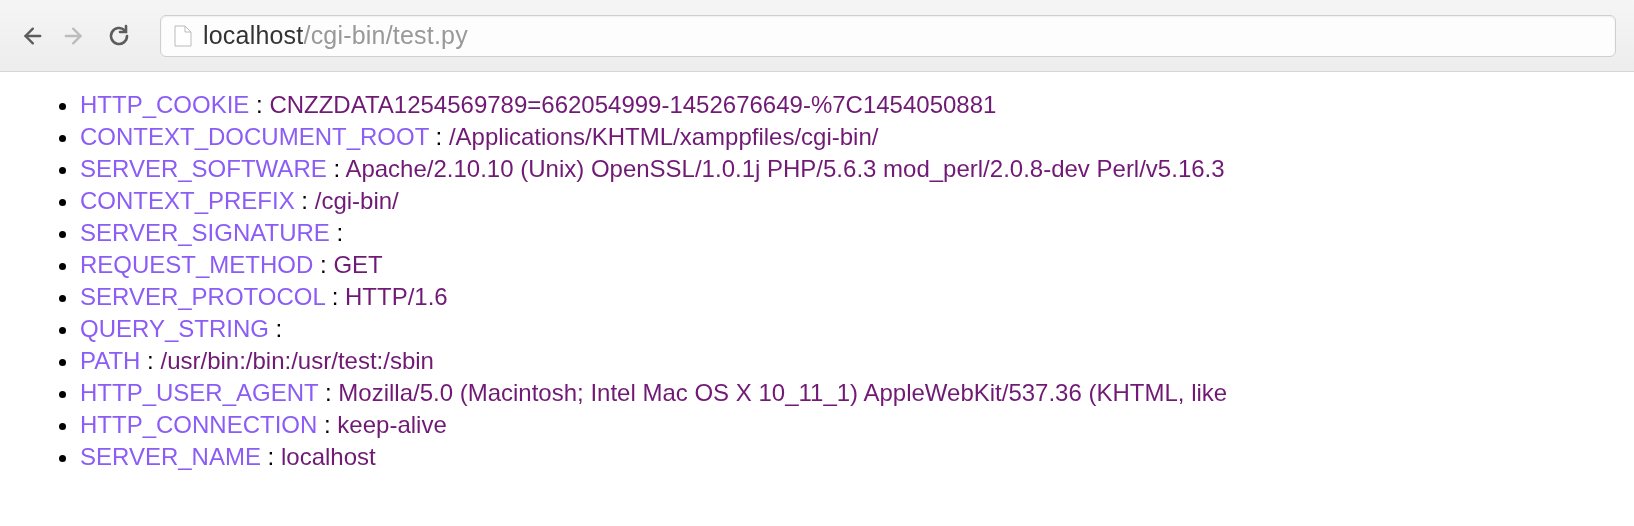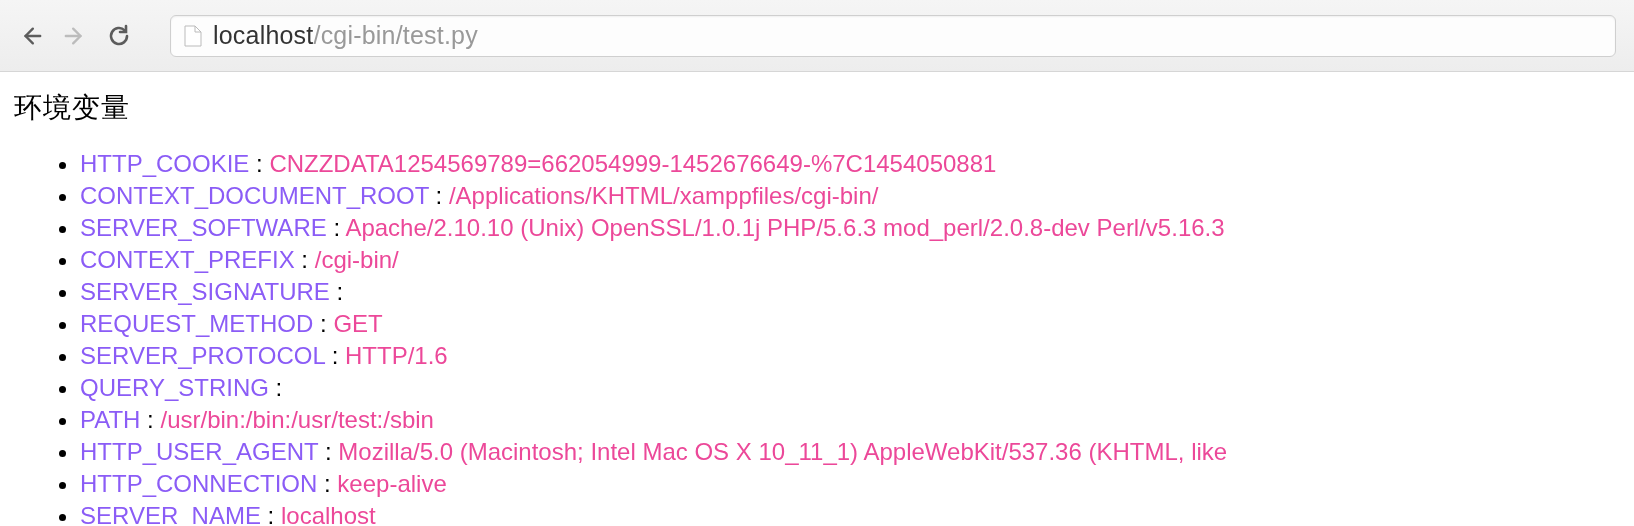--- a/index.html
+++ b/index.html
@@ -14,21 +14,21 @@
       height: 526px;
       overflow: hidden;
     }
     .toolbar {
       height: 72px;
       background: linear-gradient(to bottom, #f5f5f5, #ededed);
       border-bottom: 1px solid #d6d6d6;
       display: flex;
       align-items: center;
       padding: 0 18px;
-      gap: 28px;
+      gap: 18px;
     }
     .nav-icons {
       display: flex;
       align-items: center;
       gap: 18px;
       margin-right: 10px;
     }
     .nav-arrow {
       width: 26px;
       height: 26px;
@@ -115,21 +115,21 @@
       margin-bottom: 2px;
       white-space: nowrap;
     }
     .env-key {
       color: #8b5cf6;
     }
     .env-sep {
       color: #000;
     }
     .env-val {
-      color: #ec4899;
+      color: #701a75;
     }
   </style>
 </head>
 <body>
 
 <div class="toolbar">
   <div class="nav-icons">
     <div class="nav-arrow">
       <svg width="22" height="22" viewBox="0 0 24 24">
         <polyline points="14,4 6,12 14,20"></polyline>
@@ -154,21 +154,20 @@
       <svg width="20" height="24" viewBox="0 0 20 24">
         <path d="M2 2 h10 l6 6 v14 h-16 z"></path>
         <path d="M12 2 v6 h6" fill="none"></path>
       </svg>
     </span>
     <span class="url-text"><span class="url-host">localhost</span><span>/cgi-bin/test.py</span></span>
   </div>
 </div>
 
 <div class="content">
-  <div class="page-title">环境变量</div>
   <ul class="env-list">
       <li><span class="env-key">HTTP_COOKIE</span><span class="env-sep"> : </span><span class="env-val">CNZZDATA1254569789=662054999-1452676649-%7C1454050881</span></li>
       <li><span class="env-key">CONTEXT_DOCUMENT_ROOT</span><span class="env-sep"> : </span><span class="env-val">/Applications/KHTML/xamppfiles/cgi-bin/</span></li>
       <li><span class="env-key">SERVER_SOFTWARE</span><span class="env-sep"> : </span><span class="env-val">Apache/2.10.10 (Unix) OpenSSL/1.0.1j PHP/5.6.3 mod_perl/2.0.8-dev Perl/v5.16.3</span></li>
       <li><span class="env-key">CONTEXT_PREFIX</span><span class="env-sep"> : </span><span class="env-val">/cgi-bin/</span></li>
       <li><span class="env-key">SERVER_SIGNATURE</span><span class="env-sep"> : </span><span class="env-val"></span></li>
       <li><span class="env-key">REQUEST_METHOD</span><span class="env-sep"> : </span><span class="env-val">GET</span></li>
       <li><span class="env-key">SERVER_PROTOCOL</span><span class="env-sep"> : </span><span class="env-val">HTTP/1.6</span></li>
       <li><span class="env-key">QUERY_STRING</span><span class="env-sep"> : </span><span class="env-val"></span></li>
       <li><span class="env-key">PATH</span><span class="env-sep"> : </span><span class="env-val">/usr/bin:/bin:/usr/test:/sbin</span></li>

